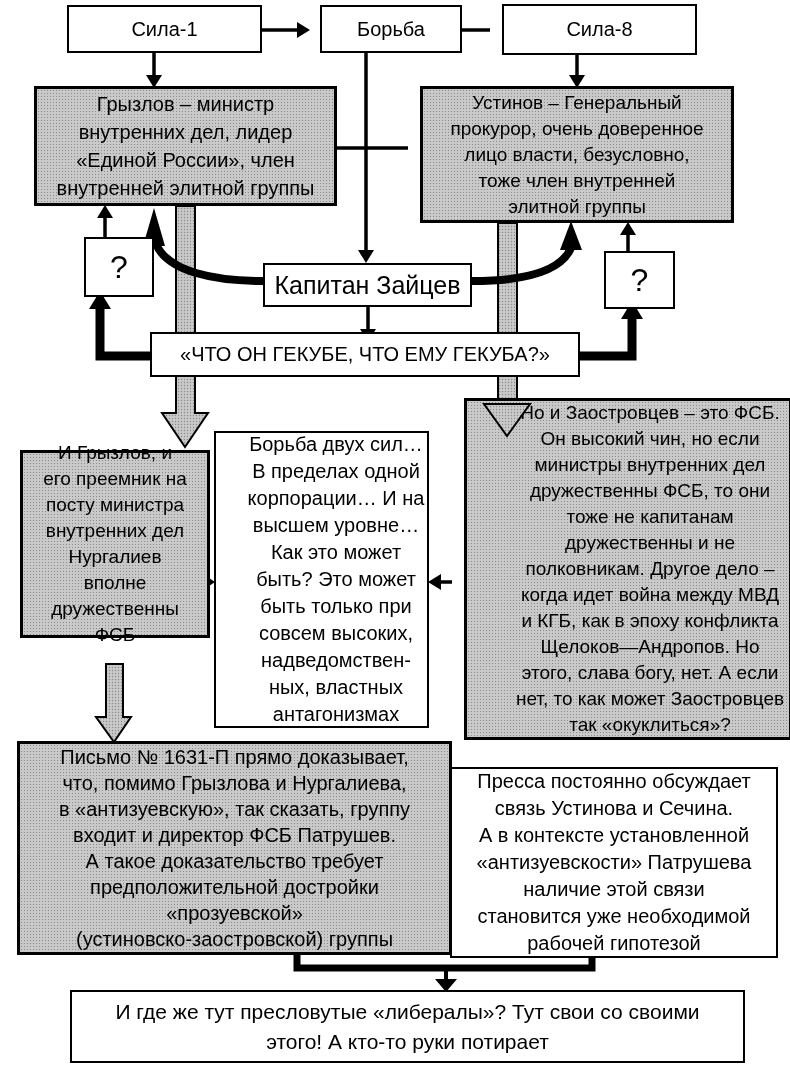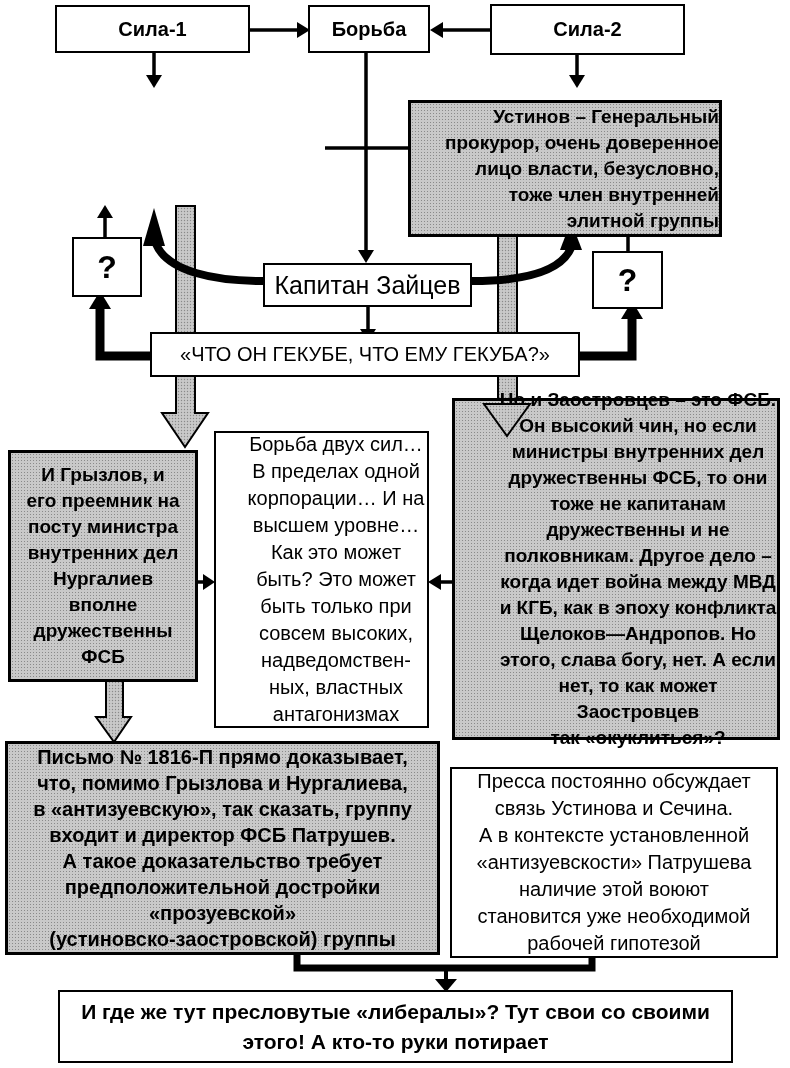--- a/index.html
+++ b/index.html
@@ -15,32 +15,32 @@
     display:flex;align-items:center;justify-content:center;
     background:#fff;border:2px solid #000;text-align:center;
   }
   .box .txt{white-space:pre-line;width:100%;}
   .gray{
     border-width:3px;
     background-color:#c9c9c9;
     background-image:radial-gradient(circle,#8a8a8a 0.7px,rgba(0,0,0,0) 1px);
     background-size:3px 3px;
   }
-  .bold{font-weight:700;}
+  .bold{font-weight:400;margin-left:12px;}
   
   #n-sila1  {left:55px; top:5px;  width:195px;height:48px; font-size:20px;}
-  #n-borba  {left:308px;top:5px;  width:122px;height:48px; font-size:20px;}
+  #n-borba  {left:308px;top:5px;  width:142px;height:48px; font-size:20px;}
   #n-sila2  {left:490px;top:4px;  width:195px;height:51px; font-size:20px;}
   #n-gryzlov{left:22px; top:86px; width:303px;height:120px;font-size:20px;line-height:28px;}
-  #n-ustinov{left:408px;top:100px; width:314px;height:137px;font-size:19px;line-height:26px;text-align:right;}
+  #n-ustinov{left:408px;top:86px; width:314px;height:137px;font-size:19px;line-height:26px;}
   #n-qleft  {left:72px; top:237px;width:70px; height:60px; font-size:32px;}
   #n-zaytsev{left:263px;top:263px;width:209px;height:44px; font-size:25px;}
   #n-qright {left:592px;top:251px;width:71px; height:58px; font-size:32px;}
   #n-gekuba {left:150px;top:332px;width:430px;height:45px; font-size:20px;}
-  #n-igryzlov{left:8px; top:450px;width:190px;height:232px;font-size:19px;line-height:26px;}
+  #n-igryzlov{left:8px; top:450px;width:190px;height:188px;font-size:19px;line-height:26px;}
   #n-middle {left:214px;top:431px;width:215px;height:297px;font-size:20px;line-height:27px;padding-left:29px;}
   #n-zaostr {left:452px;top:398px;width:328px;height:342px;font-size:19px;line-height:26px;padding-left:44px;}
   #n-pismo  {left:5px;  top:741px;width:435px;height:214px;font-size:20px;line-height:26px;}
   #n-pressa {left:450px;top:767px;width:328px;height:191px;font-size:20px;line-height:27px;}
   #n-final  {left:58px; top:990px;width:675px;height:73px; font-size:21px;line-height:30px;}
 </style>
 </head>
 <body>
 
 <div id="canvas">
@@ -102,21 +102,27 @@
     </g>
   </svg>
 
   <div class="box bold" id="n-sila1">
     <div class="txt">Сила-1</div>
   </div>
   <div class="box bold" id="n-borba">
     <div class="txt">Борьба</div>
   </div>
   <div class="box bold" id="n-sila2">
-    <div class="txt">Сила-2</div>
+    <div class="txt">Сила-8</div>
+  </div>
+  <div class="box gray bold" id="n-gryzlov">
+    <div class="txt">Грызлов – министр
+внутренних дел, лидер
+«Единой России», член
+внутренней элитной группы</div>
   </div>
   <div class="box gray bold" id="n-ustinov">
     <div class="txt">Устинов – Генеральный
 прокурор, очень доверенное
 лицо власти, безусловно,
 тоже член внутренней
 элитной группы</div>
   </div>
   <div class="box bold" id="n-qleft">
     <div class="txt">?</div>
@@ -162,35 +168,35 @@
 дружественны и не
 полковникам. Другое дело –
 когда идет война между МВД
 и КГБ, как в эпоху конфликта
 Щелоков—Андропов. Но
 этого, слава богу, нет. А если
 нет, то как может Заостровцев
 так «окуклиться»?</div>
   </div>
   <div class="box gray bold" id="n-pismo">
-    <div class="txt">Письмо № 1816-П прямо доказывает,
+    <div class="txt">Письмо № 1631-П прямо доказывает,
 что, помимо Грызлова и Нургалиева,
 в «антизуевскую», так сказать, группу
 входит и директор ФСБ Патрушев.
 А такое доказательство требует
 предположительной достройки
 «прозуевской»
 (устиновско-заостровской) группы</div>
   </div>
   <div class="box" id="n-pressa">
     <div class="txt">Пресса постоянно обсуждает
 связь Устинова и Сечина.
 А в контексте установленной
 «антизуевскости» Патрушева
-наличие этой воюют
+наличие этой связи
 становится уже необходимой
 рабочей гипотезой</div>
   </div>
   <div class="box bold" id="n-final">
     <div class="txt">И где же тут пресловутые «либералы»? Тут свои со своими
 этого! А кто-то руки потирает</div>
   </div>
 
   <svg id="overlay" viewBox="0 0 790 1068" xmlns="http://www.w3.org/2000/svg">
     <polygon points="484,404 530,404 507,436" fill="url(#ht)" stroke="#000" stroke-width="2"></polygon>

